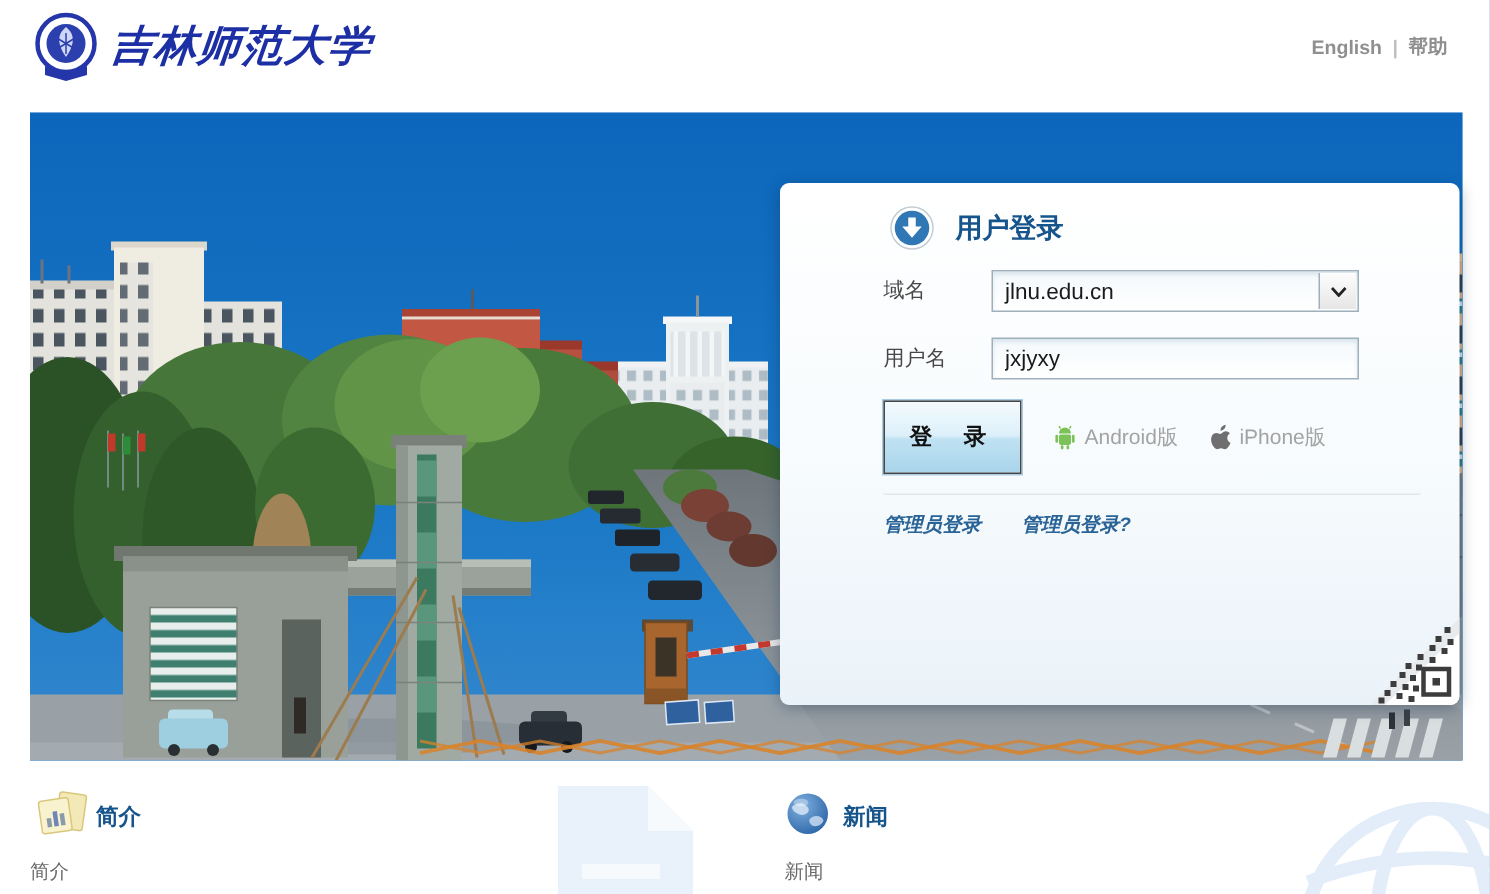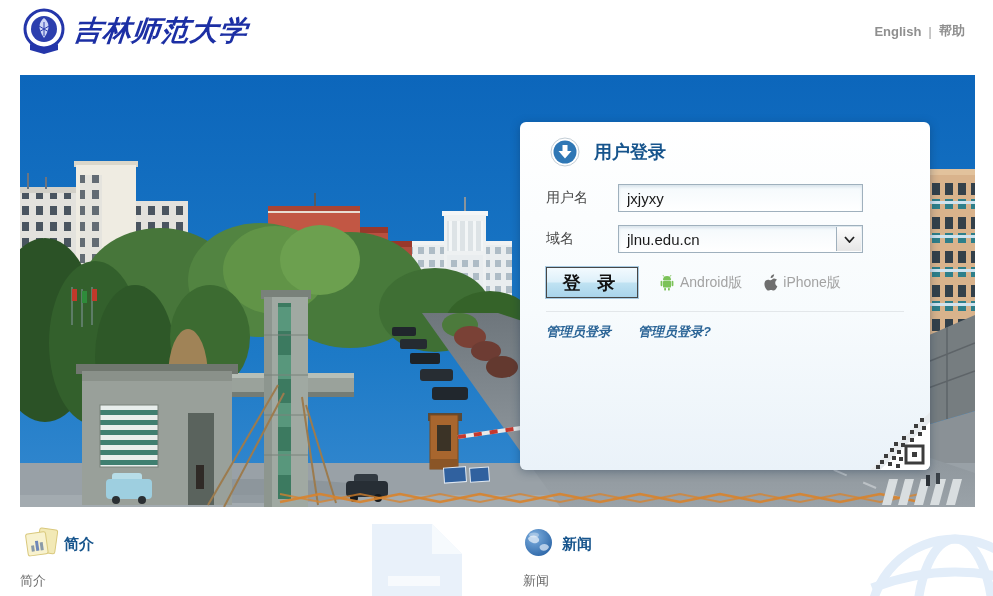--- a/index.html
+++ b/index.html
@@ -14,21 +14,21 @@
   .top-nav a{color:#8f8f8f;text-decoration:none;cursor:pointer;}
   .top-nav .sep{color:#c0c0c0;}
 
   
   .photo{position:absolute;left:20px;top:75px;width:955px;height:432px;overflow:hidden;background:#0d6abe;}
   .photo svg{display:block;}
 
   
   .login-panel{position:absolute;left:520px;top:122px;width:410px;height:348px;
      background:linear-gradient(180deg,#ffffff 0%,#f7fbfd 55%,#eaf2f9 100%);
-     border-radius:6px;box-shadow:0 2px 10px rgba(15,40,70,.35);}
+     border-radius:6px;box-shadow:0 2px 10px rgba(15,40,70,.35);padding-left:43px;}
   .panel-title-row{display:flex;align-items:center;gap:14px;margin:15px 0 0 30px;}
   .panel-title-row h2{margin:0;font-size:18px;font-weight:bold;color:#16548c;}
   .form-row{display:flex;align-items:center;margin:13px 67px 0 26px;}
   .form-row label{width:72px;font-size:14px;color:#474747;flex:none;}
   .text-input{flex:1;height:28px;box-sizing:border-box;border:1px solid #9fb0bd;
      background:linear-gradient(180deg,#f4f9fc,#ffffff);box-shadow:inset 0 2px 3px rgba(110,145,170,.2);
      font-size:15px;padding:0 8px;color:#1a1a1a;font-family:inherit;}
   .select{flex:1;height:28px;box-sizing:border-box;border:1px solid #9fb0bd;position:relative;
      background:linear-gradient(180deg,#f4f9fc,#ffffff);box-shadow:inset 0 2px 3px rgba(110,145,170,.2);
      display:flex;align-items:center;padding-left:8px;font-size:15px;color:#1a1a1a;cursor:pointer;}
@@ -40,23 +40,23 @@
   .muted{color:#8d8d8d;font-size:14px;}
   .remember{margin-left:7px;}
   .use{margin-left:15px;margin-right:7px;}
   .mini-select{display:flex;align-items:center;cursor:pointer;}
   .mini-select + .mini-select{margin-left:8px;}
   .mini-value{background:#d9efd4;height:21px;display:flex;align-items:center;padding:0 3px;
      font-size:13px;color:#141414;}
   .mini-arrow{width:19px;height:19px;border:1px solid #8f8f8f;margin-left:2px;
      background:linear-gradient(180deg,#ffffff,#ececec);display:flex;align-items:center;justify-content:center;}
   .actions-row{display:flex;align-items:center;margin:14px 26px 0;}
-  .login-btn{width:92px;height:31px;border:1px solid #474747;box-shadow:0 0 0 1px #a9cbe2;
+  .login-btn{width:92px;height:49px;border:1px solid #474747;box-shadow:0 0 0 1px #a9cbe2;
      background:linear-gradient(180deg,#f3fafe 0%,#ddf0fa 47%,#bfe2f2 53%,#a9d4eb 100%);
-     font-size:18px;font-weight:bold;letter-spacing:6px;color:#111;cursor:pointer;font-family:Liberation Serif, serif;}
+     font-size:15px;font-weight:bold;letter-spacing:6px;color:#111;cursor:pointer;font-family:Liberation Mono, monospace;}
   .app-link{display:flex;align-items:center;gap:5px;margin-left:21px;color:#a3a3a3;font-size:14px;
      text-decoration:none;cursor:pointer;}
   .divider{height:1px;background:#e3e7ea;margin:13px 26px 0;}
   .links-row{display:flex;gap:27px;margin:11px 0 0 26px;font-size:13px;font-style:italic;}
   .links-row a{color:#2a6496;text-decoration:none;font-weight:bold;cursor:pointer;}
   .qr-corner{position:absolute;right:0;bottom:0;width:62px;height:60px;
      border-bottom-right-radius:6px;overflow:hidden;cursor:pointer;}
 
   
   .icon-abs{position:absolute;}
@@ -270,35 +270,35 @@
   <section class="login-panel">
     <div class="panel-title-row">
       <svg width="30" height="30" viewBox="0 0 30 30">
         <circle cx="15" cy="15" r="14" fill="#ffffff" stroke="#c3cdd5" stroke-width="1"></circle>
         <circle cx="15" cy="15" r="11.5" fill="#2f77b5"></circle>
         <path d="M12.5 8 L17.5 8 L17.5 14 L21.5 14 L15 21.5 L8.5 14 L12.5 14 Z" fill="#ffffff"></path>
       </svg>
       <h2>用户登录</h2>
     </div>
 
-    <div class="form-row" style="margin-top:17px;">
-      <label>用户名</label>
-      <input class="text-input" type="text" value="jxjyxy" style="">
-    </div>
-
     <div class="form-row">
       <label>域名</label>
       <div class="select">
         <span>jlnu.edu.cn</span>
         <span class="select-arrow">
           <svg width="11" height="7" viewBox="0 0 11 7">
               <polyline points="1,1 5.5,6 10,1" fill="none" stroke="#222" stroke-width="1.8"></polyline>
             </svg>
         </span>
       </div>
+    </div>
+
+    <div class="form-row" style="margin-top:17px;">
+      <label>用户名</label>
+      <input class="text-input" type="text" value="jxjyxy" style="">
     </div>
 
 
 
     <div class="actions-row">
       <button class="login-btn">登 录</button>
       <a class="app-link">
         <svg width="16" height="17" viewBox="0 0 16 17">
           <path d="M4 6 A4 4 0 0 1 12 6 Z" fill="#7bc258"></path>
           <line x1="5" y1="2.6" x2="4" y2="1.2" stroke="#7bc258" stroke-width="1"></line>

